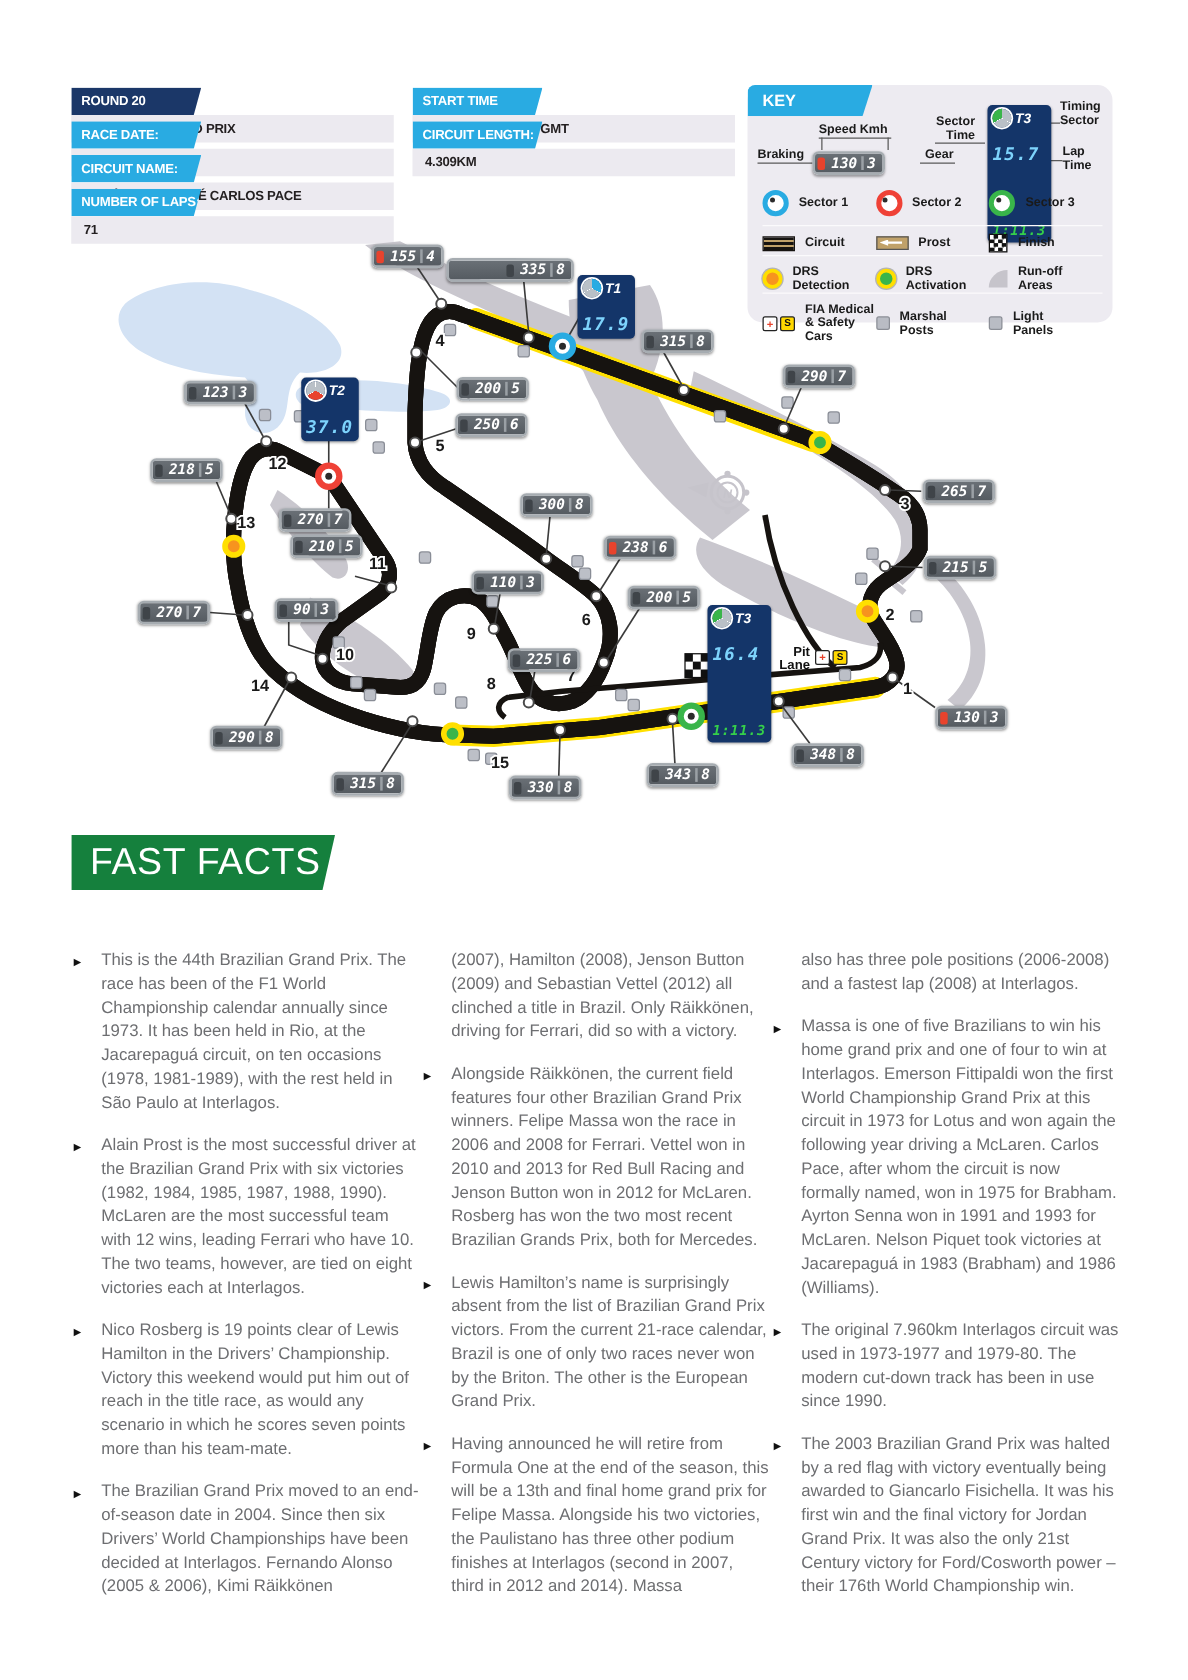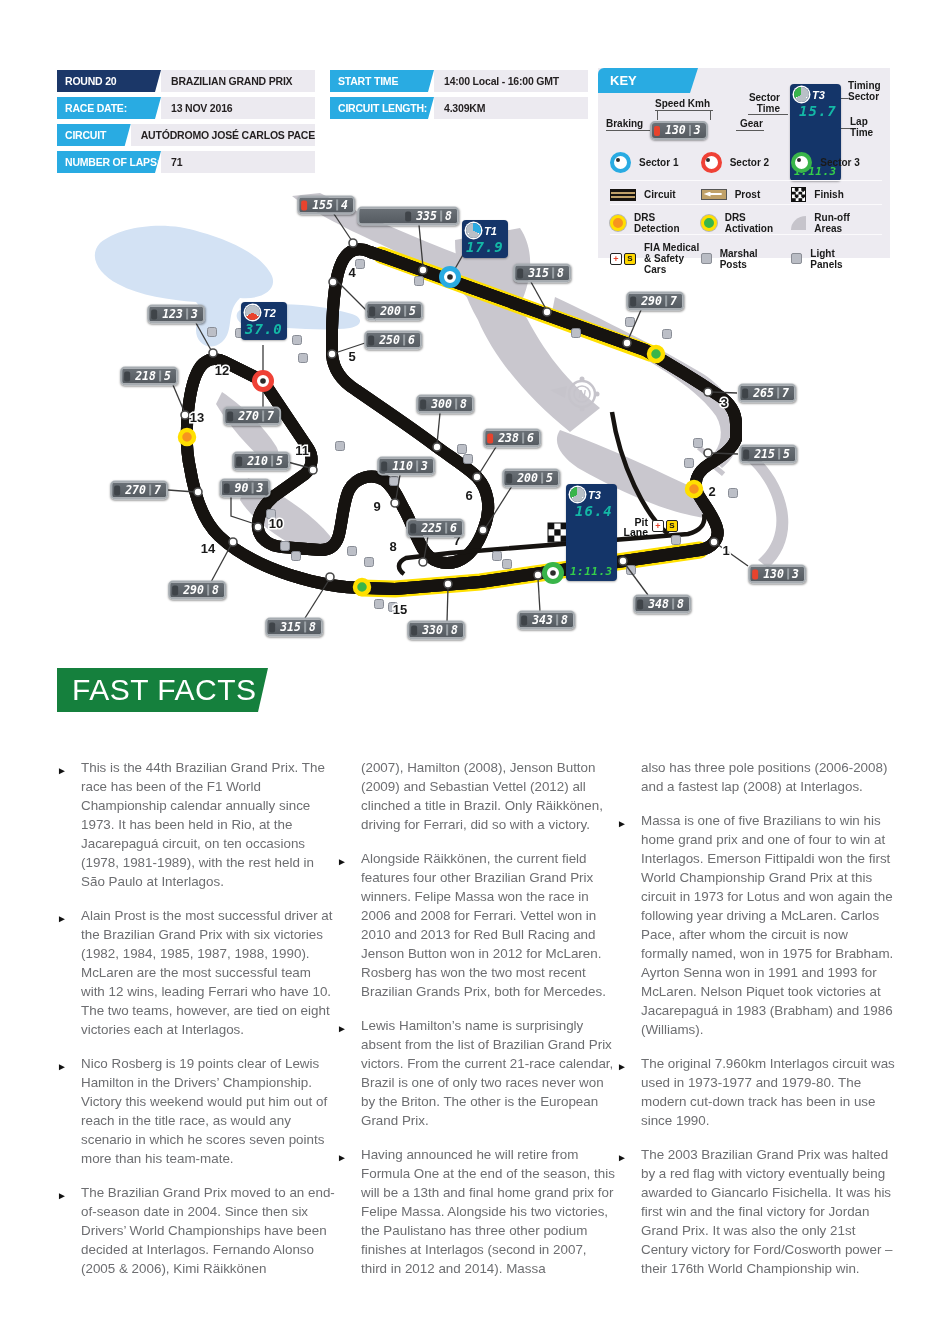--- a/index.html
+++ b/index.html
@@ -1,30 +1,30 @@
 <!DOCTYPE html>
 <html><head>
 <meta charset="utf-8">
 <style>
   html,body{margin:0;padding:0;background:#fff;}
   body{width:950px;height:1344px;position:relative;font-family:"Liberation Sans",sans-serif;overflow:hidden;}
   .page{position:absolute;inset:0;}
 
   
   .info-table{position:absolute;top:70px;width:258px;display:flex;flex-direction:column;gap:5px;}
-  .trow{display:flex;height:22px;}
+  .trow{display:flex;height:22px;flex-direction:column;}
   .tlabel{width:96px;color:#fff;font-size:10.5px;font-weight:700;line-height:22px;padding-left:8px;
           letter-spacing:-0.2px;clip-path:polygon(0 0,100% 0,calc(100% - 6px) 100%,0 100%);}
   .tlabel.navy{background:#1b3768;}
   .tlabel.cyan{background:#29abe2;}
   .tvalue{flex:1;background:#eceaf0;color:#231f20;font-size:10.5px;font-weight:700;line-height:22px;
           padding-left:10px;letter-spacing:-0.2px;white-space:nowrap;}
 
   
-  .key-panel{position:absolute;left:598px;top:68px;width:292px;height:190px;background:#edebf1;border-radius:0;}
+  .key-panel{position:absolute;left:598px;top:68px;width:292px;height:190px;background:#edebf1;border-radius:12px;}
   .key-title{position:absolute;left:0;top:0;width:88px;height:25px;background:#29abe2;color:#fff;
              font-size:13px;font-weight:700;line-height:25px;padding-left:12px;
              clip-path:polygon(0 0,100% 0,calc(100% - 8px) 100%,0 100%);border-top-left-radius:6px;}
   .kex-label{position:absolute;font-size:10px;font-weight:700;color:#1a1a1a;line-height:11px;}
   .kex-line{position:absolute;background:#5a5a5a;}
   .krow{position:absolute;left:12px;width:272px;display:flex;}
   .kitem{width:96px;display:flex;align-items:center;gap:8px;}
   .kitem .klabel{font-size:10px;font-weight:700;color:#1a1a1a;line-height:11px;white-space:pre-line;}
   .ring{width:13px;height:13px;border-radius:50%;background:#fff;border:4px solid #888;position:relative;flex:0 0 auto;}
   .ring::after{content:'';position:absolute;left:1.5px;top:1.5px;width:4px;height:4px;border-radius:50%;background:#2b2b2b;}
@@ -56,21 +56,21 @@
   .sval{color:#fff;font-size:11.5px;line-height:11px;padding:0 3px;border-right:2px solid #9aa0a5;}
   .sgear{color:#fff;font-size:11.5px;line-height:11px;padding:0 3px;}
   .sbox .sval,.sbox .sgear{font-family:"DejaVu Sans Mono",monospace;font-style:italic;font-weight:700;}
   .tbox{position:absolute;background:#143569;border-radius:4px;padding:3px 4px;box-shadow:0 1px 2px rgba(0,0,0,.3);}
   .trow2{display:flex;align-items:center;gap:3px;font-style:italic;}
   .pie{width:15px;height:15px;border-radius:50%;box-shadow:0 0 0 1.5px #fff;flex:0 0 auto;}
   .pie-right{background:conic-gradient(#29abe2 0 118deg,#fff 118deg 122deg,#b9c0c7 122deg 238deg,#fff 238deg 242deg,#b9c0c7 242deg 358deg,#fff 358deg 360deg);}
   .pie-bottom{background:conic-gradient(#b9c0c7 0 118deg,#fff 118deg 122deg,#e8432d 122deg 238deg,#fff 238deg 242deg,#b9c0c7 242deg 358deg,#fff 358deg 360deg);}
   .pie-left{background:conic-gradient(#b9c0c7 0 118deg,#fff 118deg 122deg,#b9c0c7 122deg 238deg,#fff 238deg 242deg,#39b54a 242deg 358deg,#fff 358deg 360deg);}
   .tid{color:#fff;font-size:11px;font-weight:700;}
-  .ttime{color:#14b8a6;font-size:14px;text-align:right;letter-spacing:1px;margin-top:1px;}
+  .ttime{color:#7dd3fc;font-size:14px;text-align:left;letter-spacing:1px;margin-top:14px;}
   .tlap{color:#35d04a;font-size:11px;text-align:center;letter-spacing:0.5px;margin-top:46px;}
 
   
   .map{position:absolute;left:0;top:185px;width:950px;height:470px;}
   .map svg{position:absolute;inset:0;}
   #map-overlay{position:absolute;inset:0;}
   #map-overlay .sbox{position:absolute;transform:translate(-50%,-50%);}
   .pitlabel{position:absolute;left:610px;top:332px;width:38px;text-align:right;
             font-size:10.5px;font-weight:700;color:#111;line-height:10px;}
   .medicons{position:absolute;left:652px;top:335px;display:flex;gap:2px;}
@@ -457,21 +457,21 @@
         <div class="sbox" style="left: 176px; top: 129px;">
           <div class="notch"></div>
           <div class="sval seg">123</div>
           <div class="sgear seg">3</div>
         </div>
         <div class="sbox" style="left: 252px; top: 231px;">
           <div class="notch"></div>
           <div class="sval seg">270</div>
           <div class="sgear seg">7</div>
         </div>
-        <div class="sbox" style="left: 261px; top: 276px;">
+        <div class="sbox" style="left: 261px; top: 252px;">
           <div class="notch"></div>
           <div class="sval seg">210</div>
           <div class="sgear seg">5</div>
         </div>
         <div class="sbox" style="left: 245px; top: 303px;">
           <div class="notch"></div>
           <div class="sval seg">90</div>
           <div class="sgear seg">3</div>
         </div>
         <div class="sbox" style="left: 406px; top: 281px;">

